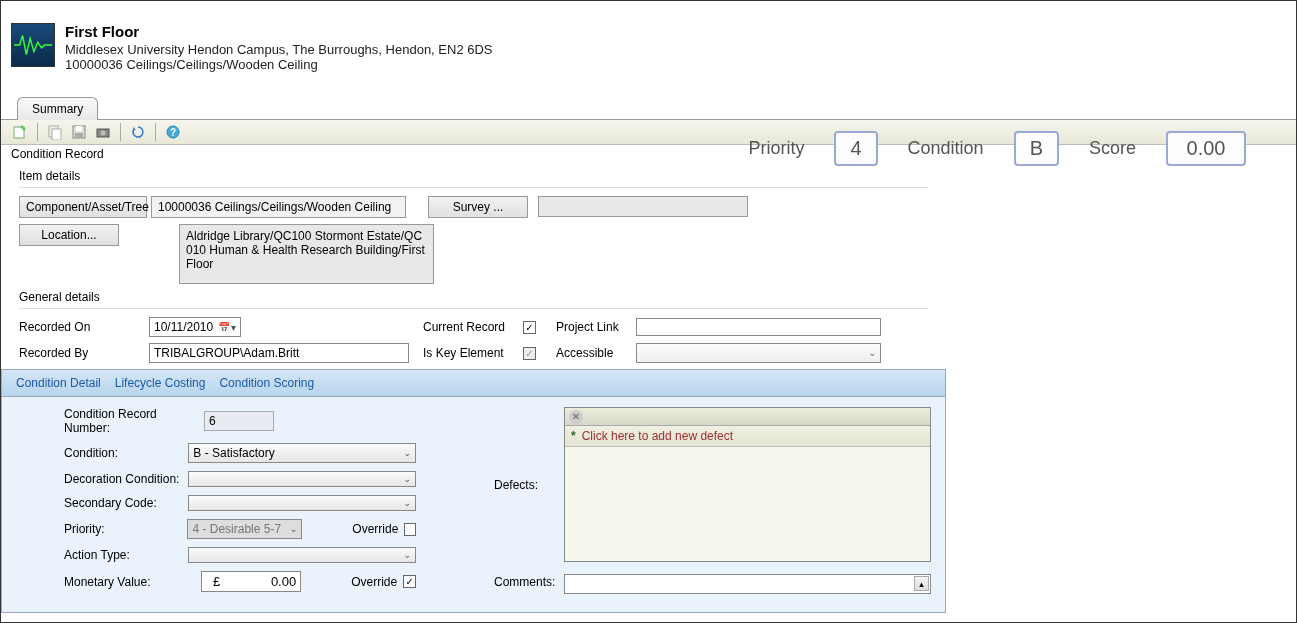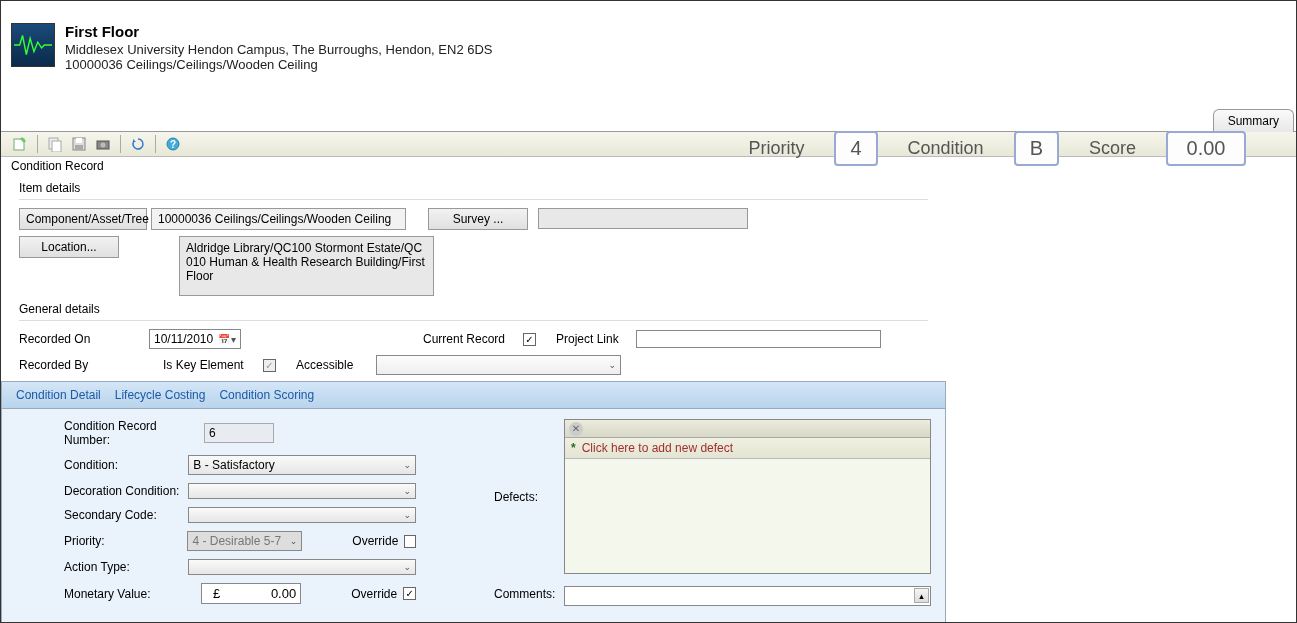--- a/index.html
+++ b/index.html
@@ -4,21 +4,21 @@
 <style>
 * { box-sizing: border-box; margin: 0; padding: 0; }
 body { font-family: Arial, sans-serif; font-size: 12px; background: #fff; color: #000; }
 .container { border: 1px solid #333; width: 1297px; height: 623px; position: relative; overflow: hidden; }
 .header { display: flex; align-items: flex-start; padding: 22px 10px; gap: 10px; }
 .logo { width: 44px; height: 44px; background: linear-gradient(#1a4a7a, #0a2a4a); border: 1px solid #333; position: relative; display:flex; align-items:center; justify-content:center;}
 .logo svg { width: 38px; height: 30px; }
 .header-text h1 { font-size: 15px; font-weight: bold; margin-bottom: 2px; }
 .header-text .addr { font-size: 13px; color: #222; }
 .header-text .path { font-size: 13px; color: #222; }
-.tabs { display: flex; align-items: flex-end; padding-left: 4px; margin-top: 14px; border-bottom: 1px solid #999; flex-direction: column;}
+.tabs { display: flex; align-items: flex-end; padding-left: 16px; margin-top: 2px; border-bottom: 1px solid #999;}
 .tab { padding: 4px 14px; border: 1px solid #999; border-bottom: none; border-radius: 6px 6px 0 0; background: linear-gradient(#fafafa,#e8e8e8); margin-right: 2px; font-size: 12px; cursor:pointer; position: relative; top: 1px;}
 .tab.active { background: #fff; font-weight: bold; border-bottom: 1px solid #fff;}
 .toolbar { display: flex; align-items: center; gap: 6px; padding: 3px 10px; background: linear-gradient(#f5f5ec,#e8e8d8); border-bottom: 1px solid #bbb;}
 .tool-btn { width: 18px; height: 18px; display:flex;align-items:center;justify-content:center; cursor:pointer;}
 .tool-sep { width: 1px; height: 18px; background: #aaa; margin: 0 2px;}
 .section-label { padding: 2px 10px; font-size: 12px; }
 .metrics { position: absolute; top: 130px; right: 50px; display: flex; align-items: center; gap: 30px; font-size: 18px; color: #555;}
 .metric-box { border: 2px solid #9aa9d4; border-radius: 4px; padding: 4px 14px; font-size: 20px; color: #555; min-width: 42px; text-align:center; background:#fdfdfd;}
 .metric-box.score { min-width: 80px;}
 .hr-light { border-top: 1px solid #ddd; margin: 4px 0 8px 0;}
@@ -165,20 +165,21 @@
         <span class="cal-icon">📅▾</span>
       </div>
       <div style="width:170px"></div>
       <div class="mid-label">Current Record</div>
       <div class="checkbox">✓</div>
       <div class="mid-label2">Project Link</div>
       <div class="wide-input"></div>
     </div>
     <div class="form-row">
       <div class="form-label">Recorded By</div>
+      <input class="text-input" value="TRIBALGROUP\Adam.Britt" style="">
       <div style="width:2px"></div>
       <div class="mid-label">Is Key Element</div>
       <div class="checkbox disabled">✓</div>
       <div class="mid-label2">Accessible</div>
       <div class="select-input">
           <span></span>
           <span class="chev">⌄</span>
         </div>
     </div>
   </div>

